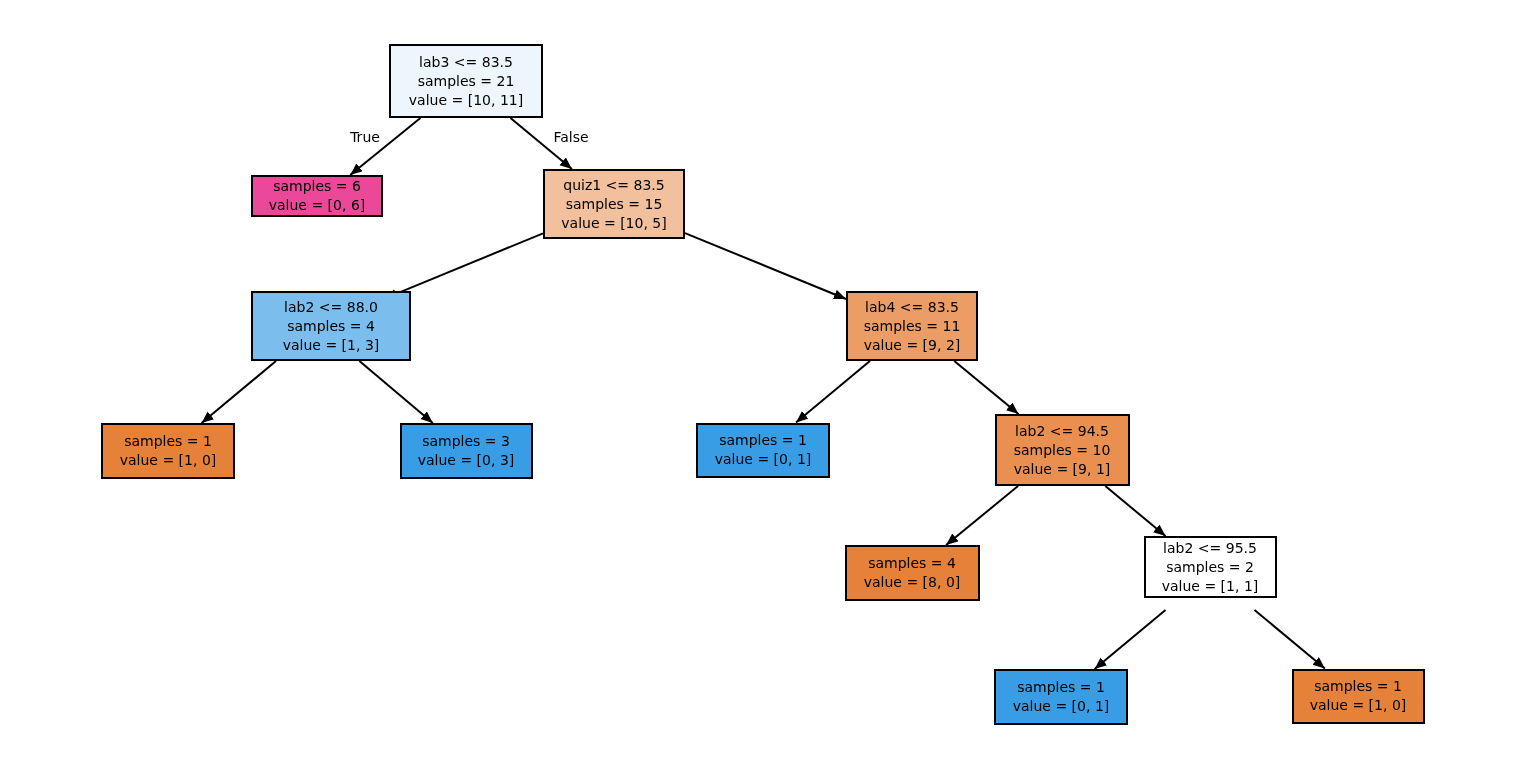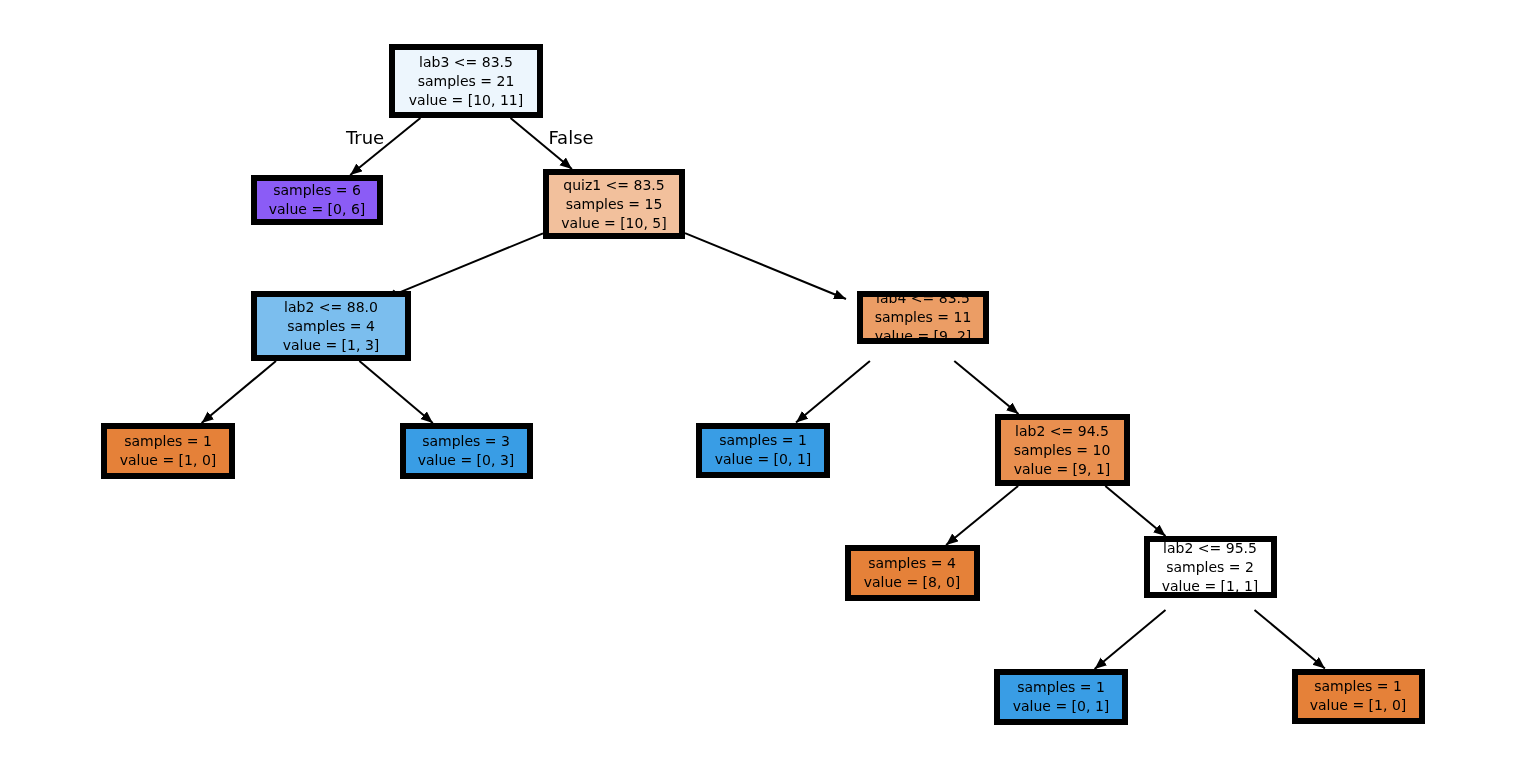--- a/index.html
+++ b/index.html
@@ -18,35 +18,35 @@
   .edges-svg {
     position: absolute;
     left: 0;
     top: 0;
     width: 1526px;
     height: 777px;
   }
   .tree-node {
     position: absolute;
     box-sizing: border-box;
-    border: 6px solid #b91c1c;
+    border: 2px solid #b91c1c;
     display: flex;
     flex-direction: column;
     align-items: center;
     justify-content: center;
     text-align: center;
     font-size: 14px;
     line-height: 19px;
     color: #000000;
     white-space: nowrap;
   }
   .edge-label {
     position: absolute;
     transform: translate(-50%, -50%);
-    font-size: 18px;
+    font-size: 14px;
     color: #000000;
     white-space: nowrap;
   }
 </style>
 </head>
 <body>
 
 <div class="figure">
   <svg class="edges-svg" xmlns="http://www.w3.org/2000/svg">
     <defs>
@@ -68,35 +68,35 @@
         <line x1="1165.5" y1="610.0" x2="1094.6" y2="669.0" stroke="#000000" stroke-width="2" marker-end="url(#arrowhead)"></line>
         <line x1="1254.5" y1="610.0" x2="1324.9" y2="668.5" stroke="#000000" stroke-width="2" marker-end="url(#arrowhead)"></line>
       </g>
   </svg>
   <div id="nodes-layer">
       <div class="tree-node" style="left: 389px; top: 44px; width: 154px; height: 74px; background: rgb(237, 246, 253); border-color: rgb(0, 0, 0);">
         <div>lab3 &lt;= 83.5</div>
         <div>samples = 21</div>
         <div>value = [10, 11]</div>
       </div>
-      <div class="tree-node" style="left: 251px; top: 175px; width: 132px; height: 50px; background: #8b5cf6; border-color: rgb(0, 0, 0);">
+      <div class="tree-node" style="left: 251px; top: 175px; width: 132px; height: 42px; background: #ec4899; border-color: rgb(0, 0, 0);">
         <div>samples = 6</div>
         <div>value = [0, 6]</div>
       </div>
       <div class="tree-node" style="left: 543px; top: 169px; width: 142px; height: 70px; background: rgb(242, 192, 156); border-color: rgb(0, 0, 0);">
         <div>quiz1 &lt;= 83.5</div>
         <div>samples = 15</div>
         <div>value = [10, 5]</div>
       </div>
       <div class="tree-node" style="left: 251px; top: 291px; width: 160px; height: 70px; background: rgb(123, 190, 238); border-color: rgb(0, 0, 0);">
         <div>lab2 &lt;= 88.0</div>
         <div>samples = 4</div>
         <div>value = [1, 3]</div>
       </div>
-      <div class="tree-node" style="left: 846px; top: 291px; width: 132px; height: 53px; background: rgb(235, 157, 101); border-color: rgb(0, 0, 0); margin-left: 11px;">
+      <div class="tree-node" style="left: 846px; top: 291px; width: 132px; height: 70px; background: rgb(235, 157, 101); border-color: rgb(0, 0, 0);">
         <div>lab4 &lt;= 83.5</div>
         <div>samples = 11</div>
         <div>value = [9, 2]</div>
       </div>
       <div class="tree-node" style="left: 101px; top: 423px; width: 134px; height: 56px; background: rgb(229, 129, 57); border-color: rgb(0, 0, 0);">
         <div>samples = 1</div>
         <div>value = [1, 0]</div>
       </div>
       <div class="tree-node" style="left: 399.5px; top: 423px; width: 133px; height: 56px; background: rgb(57, 157, 229); border-color: rgb(0, 0, 0);">
         <div>samples = 3</div>

